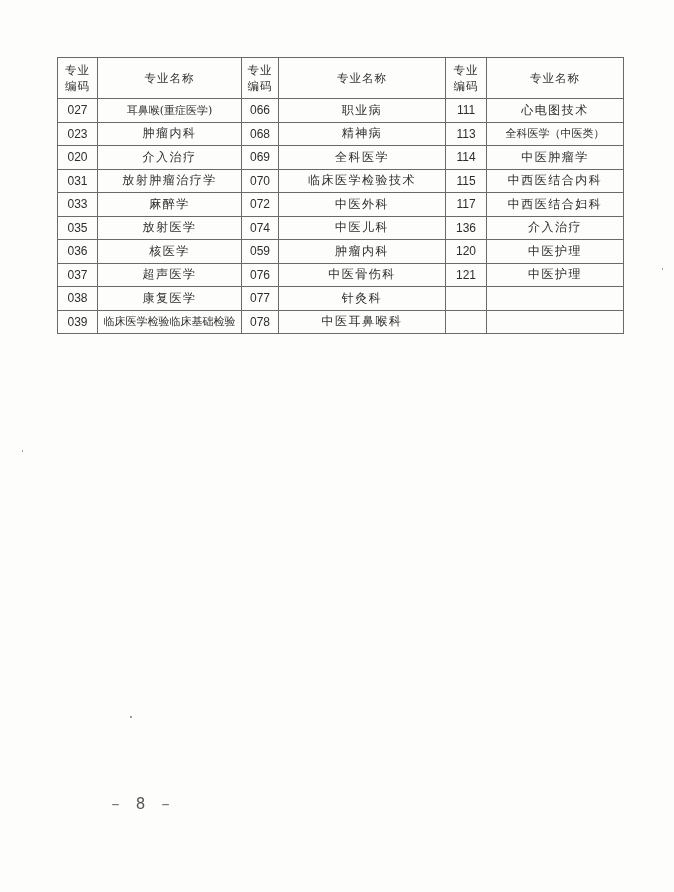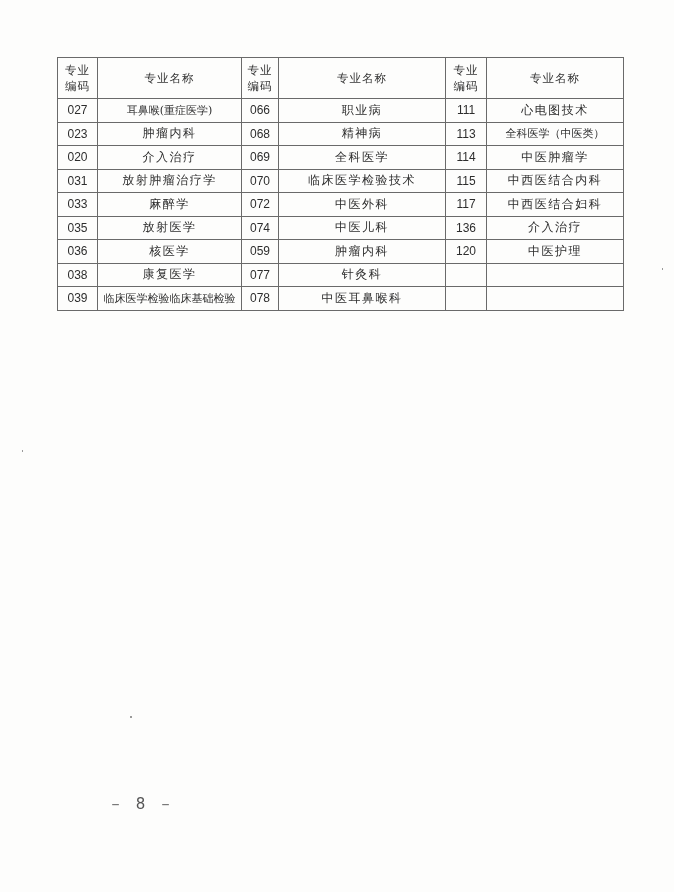--- a/index.html
+++ b/index.html
@@ -134,20 +134,28 @@
         </tr>
         <tr>
           <td class="code">036</td>
           <td class="name">核医学</td>
           <td class="code">059</td>
           <td class="name">肿瘤内科</td>
           <td class="code">120</td>
           <td class="name">中医护理</td>
         </tr>
         <tr>
+          <td class="code">037</td>
+          <td class="name">超声医学</td>
+          <td class="code">076</td>
+          <td class="name">中医骨伤科</td>
+          <td class="code">121</td>
+          <td class="name">中医护理</td>
+        </tr>
+        <tr>
           <td class="code">038</td>
           <td class="name">康复医学</td>
           <td class="code">077</td>
           <td class="name">针灸科</td>
           <td class="code"></td>
           <td class="name"></td>
         </tr>
         <tr>
           <td class="code">039</td>
           <td class="name long">临床医学检验临床基础检验</td>

